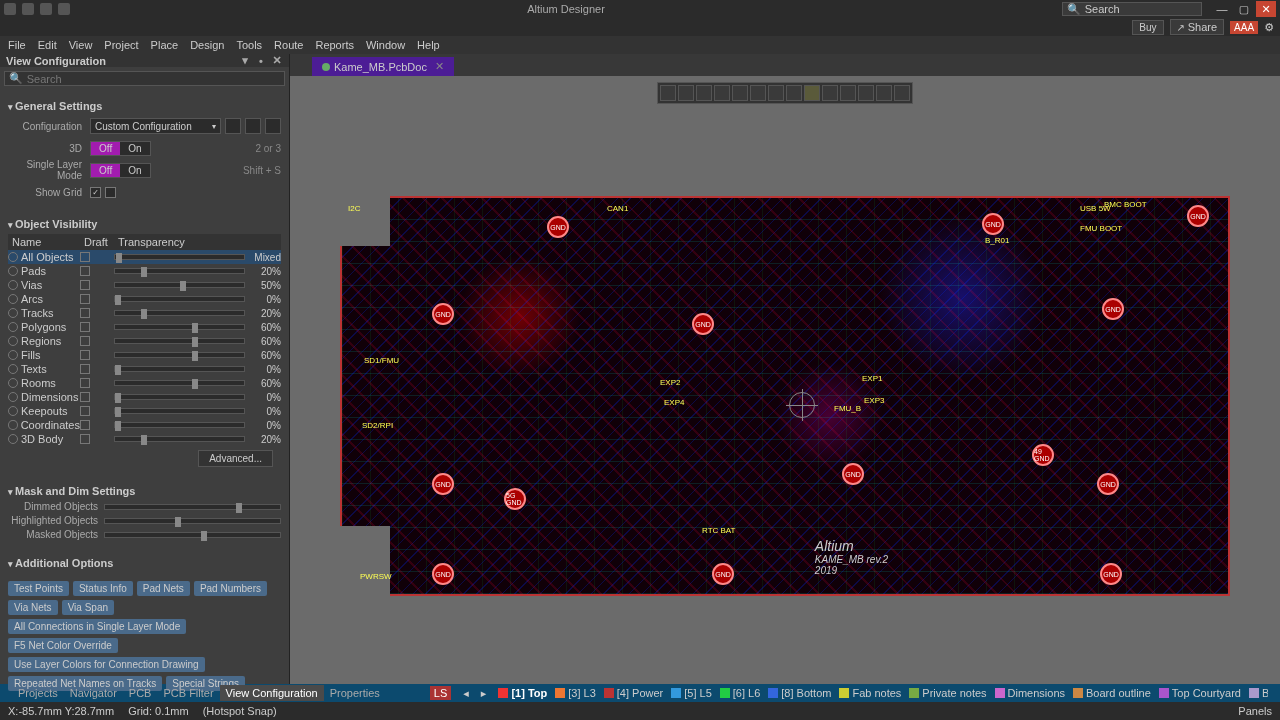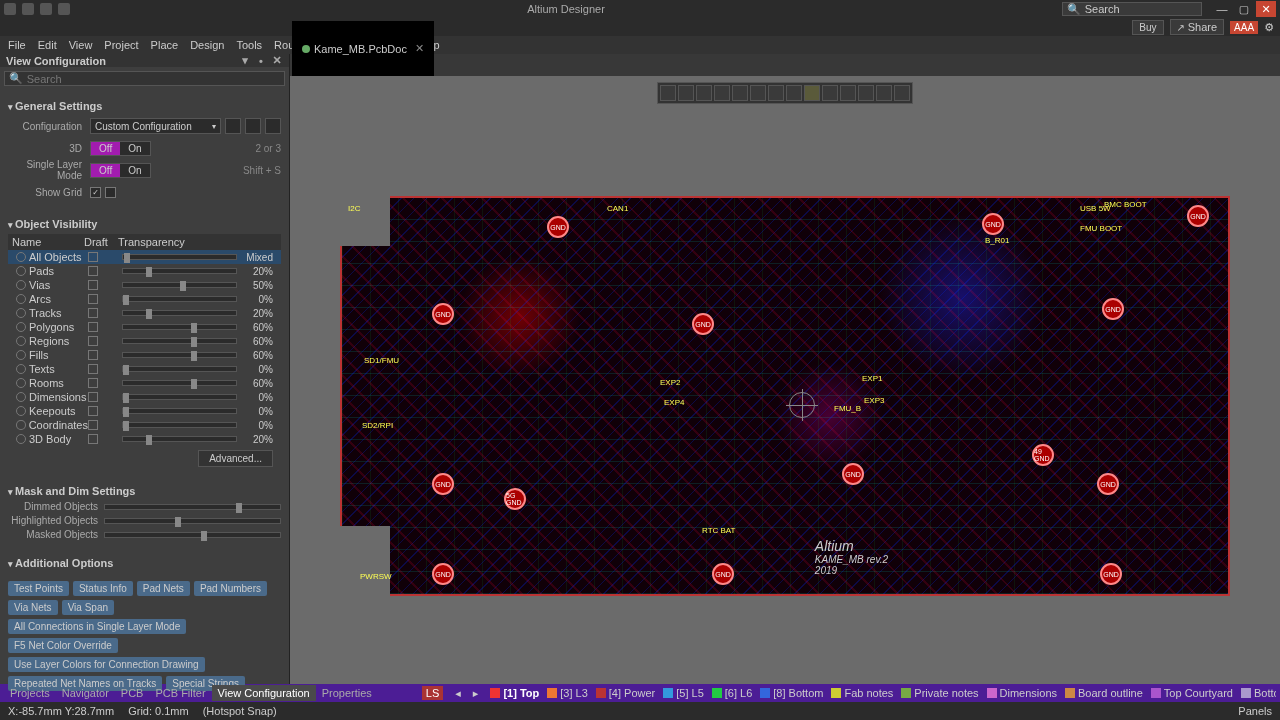--- a/index.html
+++ b/index.html
@@ -39,40 +39,40 @@
 .toggle { display:flex; border:1px solid #555; }
 .toggle div { padding:1px 8px; font-size:10px; background:#2b2b2b; }
 .toggle div.on { background:#a21caf; }
 .shortcut { margin-left:auto; font-size:10px; color:#888; }
 .checkbox { width:11px; height:11px; border:1px solid #777; background:#2b2b2b; margin-right:4px; display:inline-flex; align-items:center; justify-content:center; font-size:8px;}
 .ov-table { width:100%; }
 .ov-head { display:flex; background:#333; padding:2px 4px; font-size:10px; }
 .ov-head .c1 { width:72px; }
 .ov-head .c2 { width:34px; }
 .ov-head .c3 { flex:1; }
-.ov-row { display:flex; align-items:center; padding:1px 8px; height:14px; }
+.ov-row { display:flex; align-items:center; padding:1px 0; height:14px; }
 .ov-row.sel { background:#2a4a6a; }
 .ov-row .c1 { width:72px; display:flex; align-items:center; font-size:10px; gap:3px;}
 .ov-row .eye { width:10px; height:10px; border:1px solid #777; border-radius:50%; }
 .ov-row .c2 { width:34px; display:flex; align-items:center; }
 .ov-row .draft { width:10px; height:10px; border:1px solid #777; }
 .ov-row .c3 { flex:1; display:flex; align-items:center; }
 .slider { flex:1; height:6px; background:#2b2b2b; border:1px solid #555; position:relative; }
 .slider .thumb { position:absolute; top:-2px; width:6px; height:10px; background:#888; }
 .ov-row .val { width:36px; text-align:right; font-size:10px; }
 .advanced { text-align:right; padding:4px 8px; }
 .advanced button { background:#333; border:1px solid #555; padding:2px 10px; font-size:10px; color:#ccc;}
 .md-row { display:flex; align-items:center; margin:3px 0; }
 .md-row .label { width:96px; text-align:right; padding-right:6px; font-size:10px; color:#aaa;}
 .md-row .slider { flex:1; }
 .chips { display:flex; flex-wrap:wrap; gap:4px; padding:4px 8px; }
 .chip { background:#4a6a8a; padding:2px 6px; font-size:10px; border-radius:2px; }
 .canvas-area { flex:1; background:#6b6b6b; position:relative; display:flex; flex-direction:column; }
 .doc-tabs { height:22px; background:#383838; display:flex; align-items:flex-end; padding:0 2px; }
-.doc-tab { background:#000000; padding:21px 10px; font-size:10px; display:flex; align-items:center; gap:4px; }
+.doc-tab { background:#4c1d95; padding:3px 10px; font-size:10px; display:flex; align-items:center; gap:4px;margin-left:20px; }
 .doc-tab .dot { width:8px; height:8px; background:#6a6; border-radius:50%; }
 .doc-tab .x { color:#888; margin-left:4px; }
 .canvas-wrap { flex:1; position:relative; overflow:hidden; }
 .float-tb { position:absolute; top:6px; left:50%; transform:translateX(-50%); background:#333; border:1px solid #555; display:flex; padding:2px; gap:2px; z-index:5;}
 .float-tb div { width:16px; height:16px; background:#3a3a3a; border:1px solid #555; }
 .float-tb div.sel { background:#5a5a3a; }
 .pcb { position:absolute; left:50px; top:120px; width:890px; height:400px; background:#100008; border:2px solid #b33; }
 .pcb::before { content:""; position:absolute; inset:0; background:
   repeating-linear-gradient(45deg, rgba(255,0,60,.15) 0 2px, transparent 2px 14px),
   repeating-linear-gradient(-45deg, rgba(0,40,255,.25) 0 1px, transparent 1px 9px),
@@ -87,21 +87,21 @@
 .pcb .notch2 { position:absolute; left:-2px; bottom:-2px; width:50px; height:70px; background:#6b6b6b; }
 .gnd { position:absolute; width:22px; height:22px; border-radius:50%; background:#a00; border:2px solid #f88; display:flex; align-items:center; justify-content:center; font-size:7px; color:#fff; z-index:2;}
 .pcblabel { position:absolute; font-size:8px; color:#ff5; z-index:2; }
 .brand { position:absolute; right:340px; bottom:18px; color:#ff5; font-style:italic; z-index:2; }
 .brand .a { font-size:14px; }
 .brand .b { font-size:10px; }
 .cross { position:absolute; left:50.5%; top:49%; width:26px; height:26px; border:1px solid #888; border-radius:50%; z-index:3;}
 .cross::before,.cross::after{content:"";position:absolute;background:#888;}
 .cross::before{left:50%;top:-4px;bottom:-4px;width:1px;}
 .cross::after{top:50%;left:-4px;right:-4px;height:1px;}
-.bottombar { height:18px; background:#4c1d95; display:flex; align-items:center; padding:0 4px; gap:12px; font-size:10px; overflow:hidden;}
+.bottombar { height:18px; background:#0c4a6e; display:flex; align-items:center; padding:0 12px; gap:12px; font-size:10px; overflow:hidden;}
 .bottombar .tab { padding:2px 6px; color:#aaa; }
 .bottombar .tab.active { background:#4a4a4a; color:#fff; }
 .layerbar { display:flex; align-items:center; gap:8px; flex:1; overflow:hidden;}
 .layer { display:flex; align-items:center; gap:3px; white-space:nowrap; }
 .layer .sw { width:10px; height:10px; }
 .statusbar { height:18px; background:#2b2b2b; display:flex; align-items:center; padding:0 8px; gap:14px; font-size:10px; color:#888;}
 .statusbar .right { margin-left:auto; }
 </style>
 </head>
 <body>

